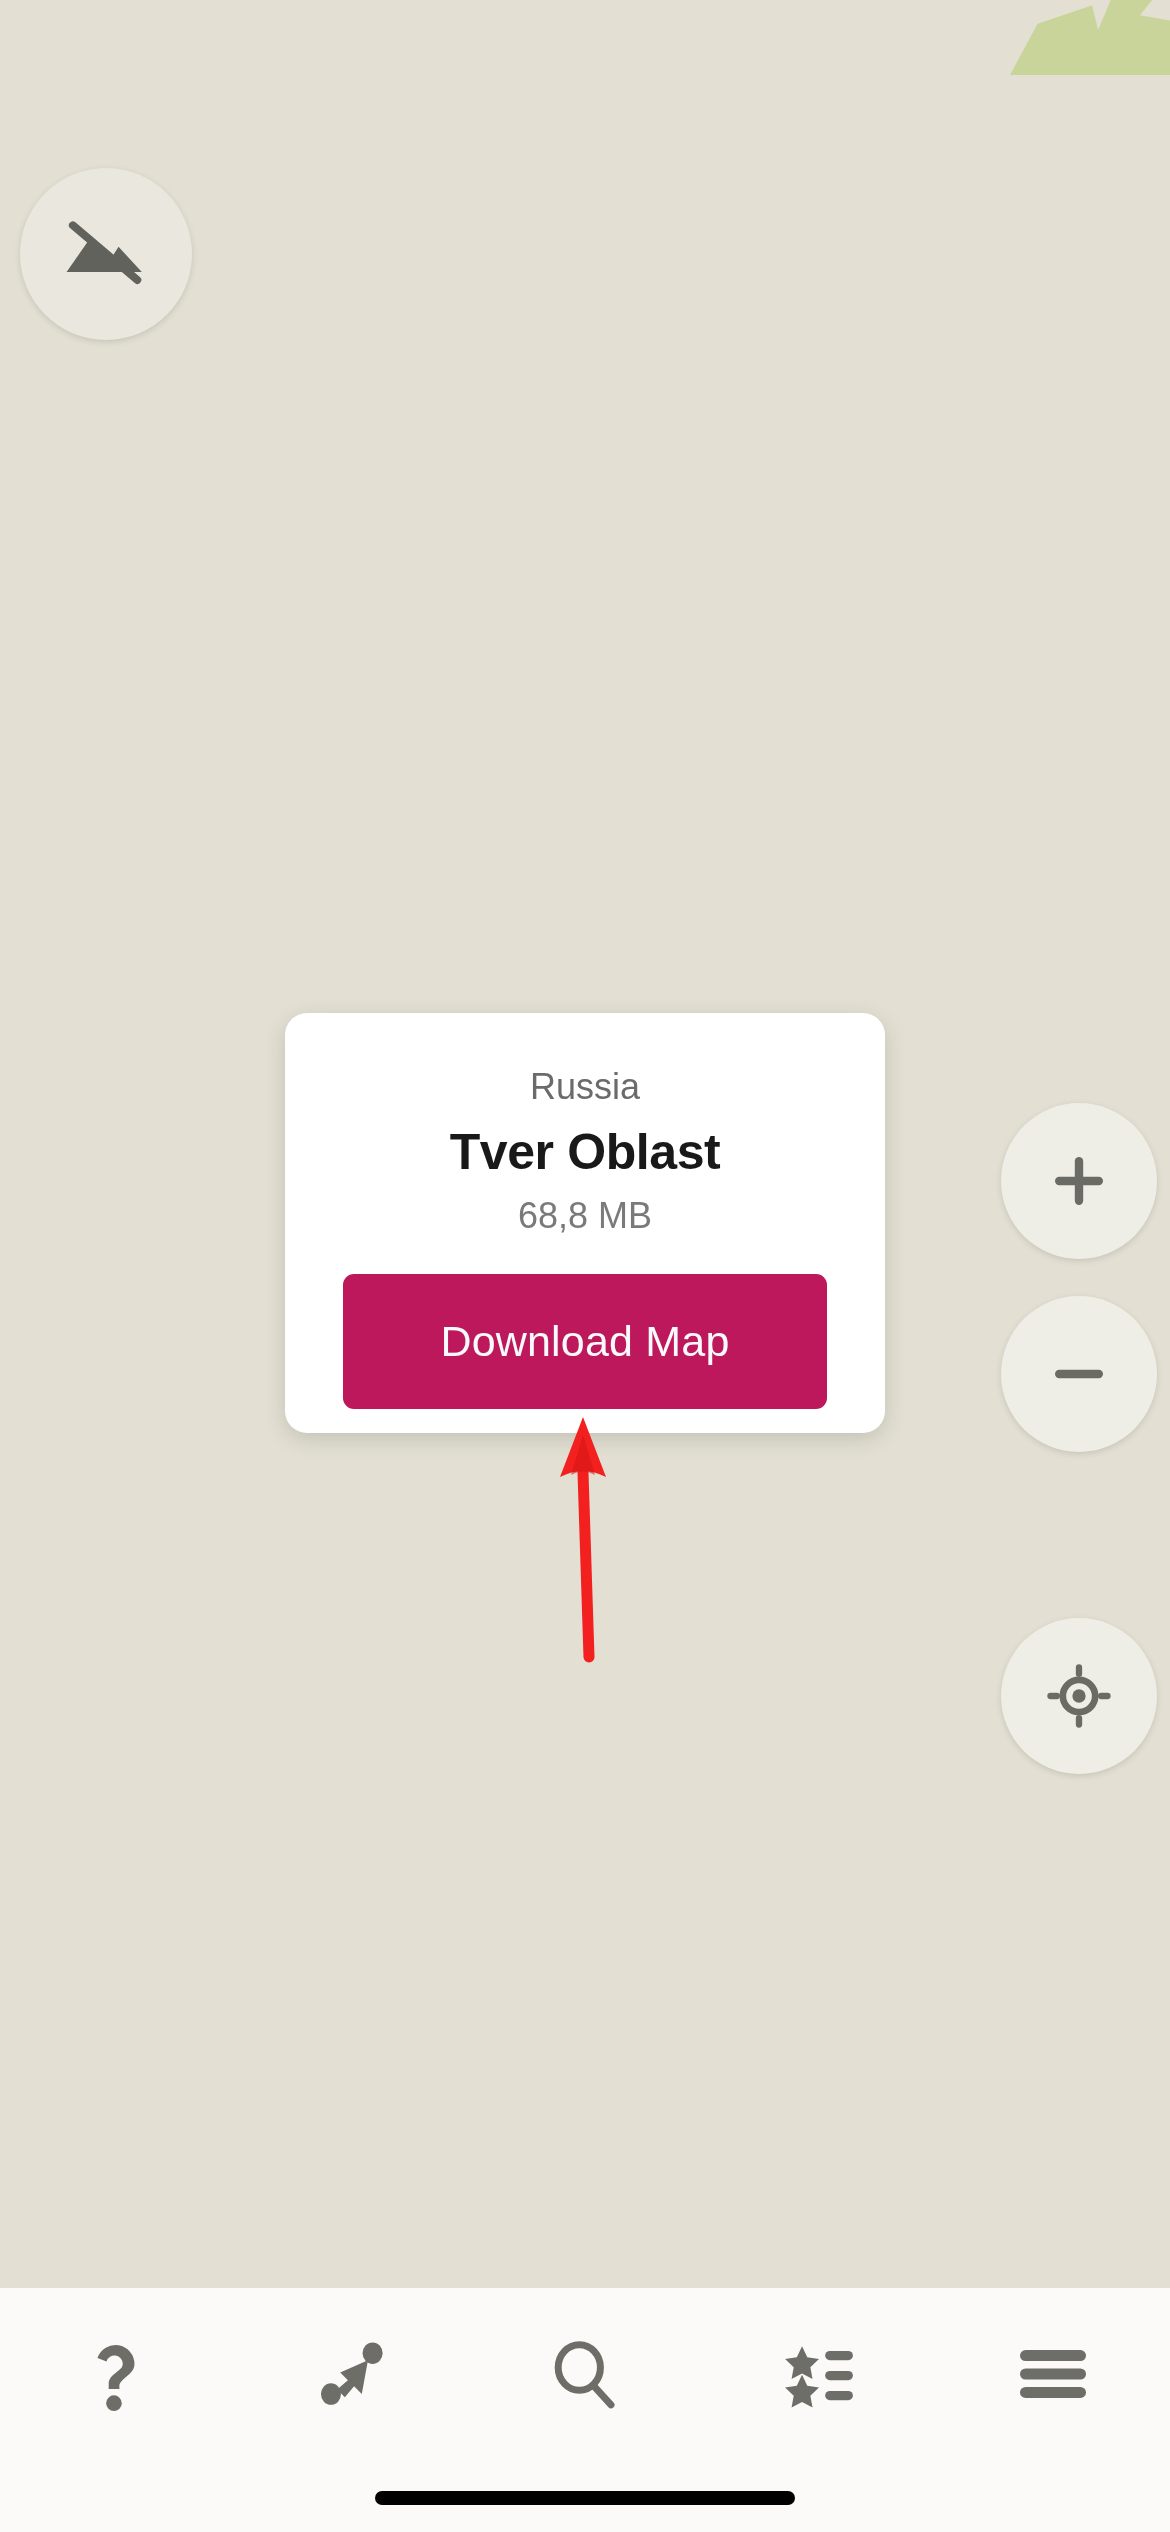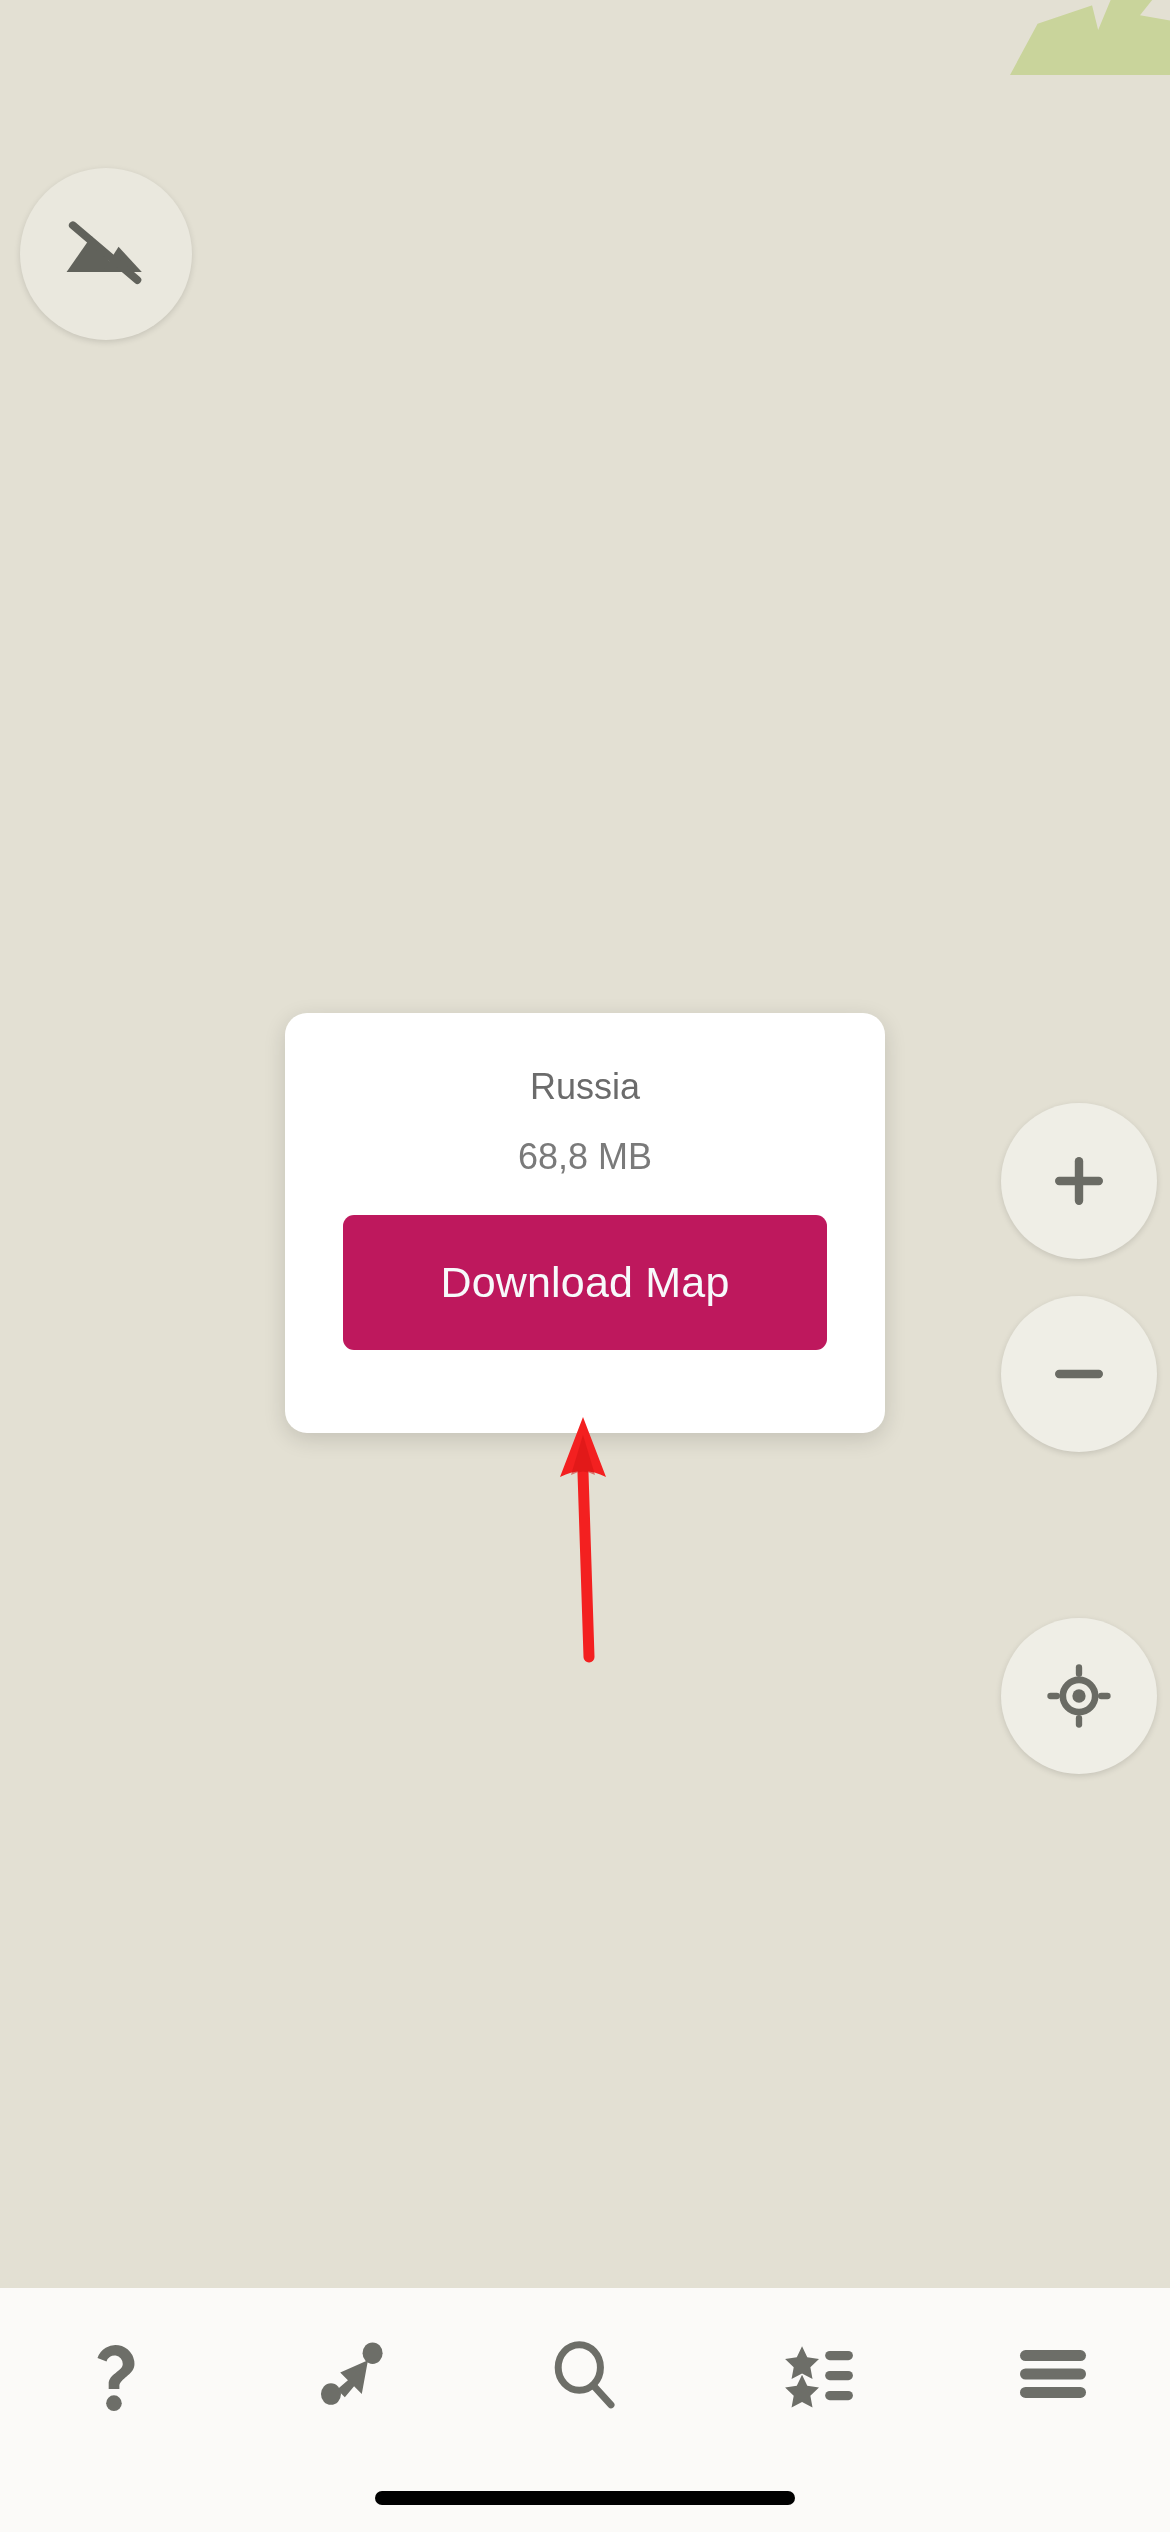--- a/index.html
+++ b/index.html
@@ -140,21 +140,21 @@
     font-weight: bold;
     color: #191919;
     line-height: 1.2;
     margin: 14px 0 0 0;
     letter-spacing: -0.4px;
   }
   #card-size {
     font-size: 36px;
     color: #7a7a7a;
     line-height: 1.2;
-    margin: 27px 0 0 0;
+    margin: 12px 0 0 0;
   }
   #download-map-button {
     margin: 37px auto 0 auto;
     width: 484px;
     height: 135px;
     background: #be185d;
     border: none;
     border-radius: 11px;
     color: #f7f9fb;
     font-size: 43px;
@@ -263,20 +263,21 @@
     </span>
   </div>
 
   <div id="scale-bar">
     <div id="scale-label">5 km</div>
     <div id="scale-line"></div>
   </div>
 
   <div id="download-card">
     <div id="card-country">Russia</div>
+    <div id="card-region">Tver Oblast</div>
     <div id="card-size">68,8 MB</div>
     <button id="download-map-button">Download Map</button>
   </div>
 
   <div id="annotation-arrow">
     <svg width="160" height="270" viewBox="0 0 160 270">
       <path d="M69 262 Q66 165 63 78" stroke="#f32020" stroke-width="11" stroke-linecap="round" fill="none"></path>
       <path d="M63 22 L86 82 Q63 70 40 82 Z" fill="#f32020"></path>
       <path d="M63 40 L75 80 Q63 73 51 80 Z" fill="#d41414" opacity="0.55"></path>
     </svg>

